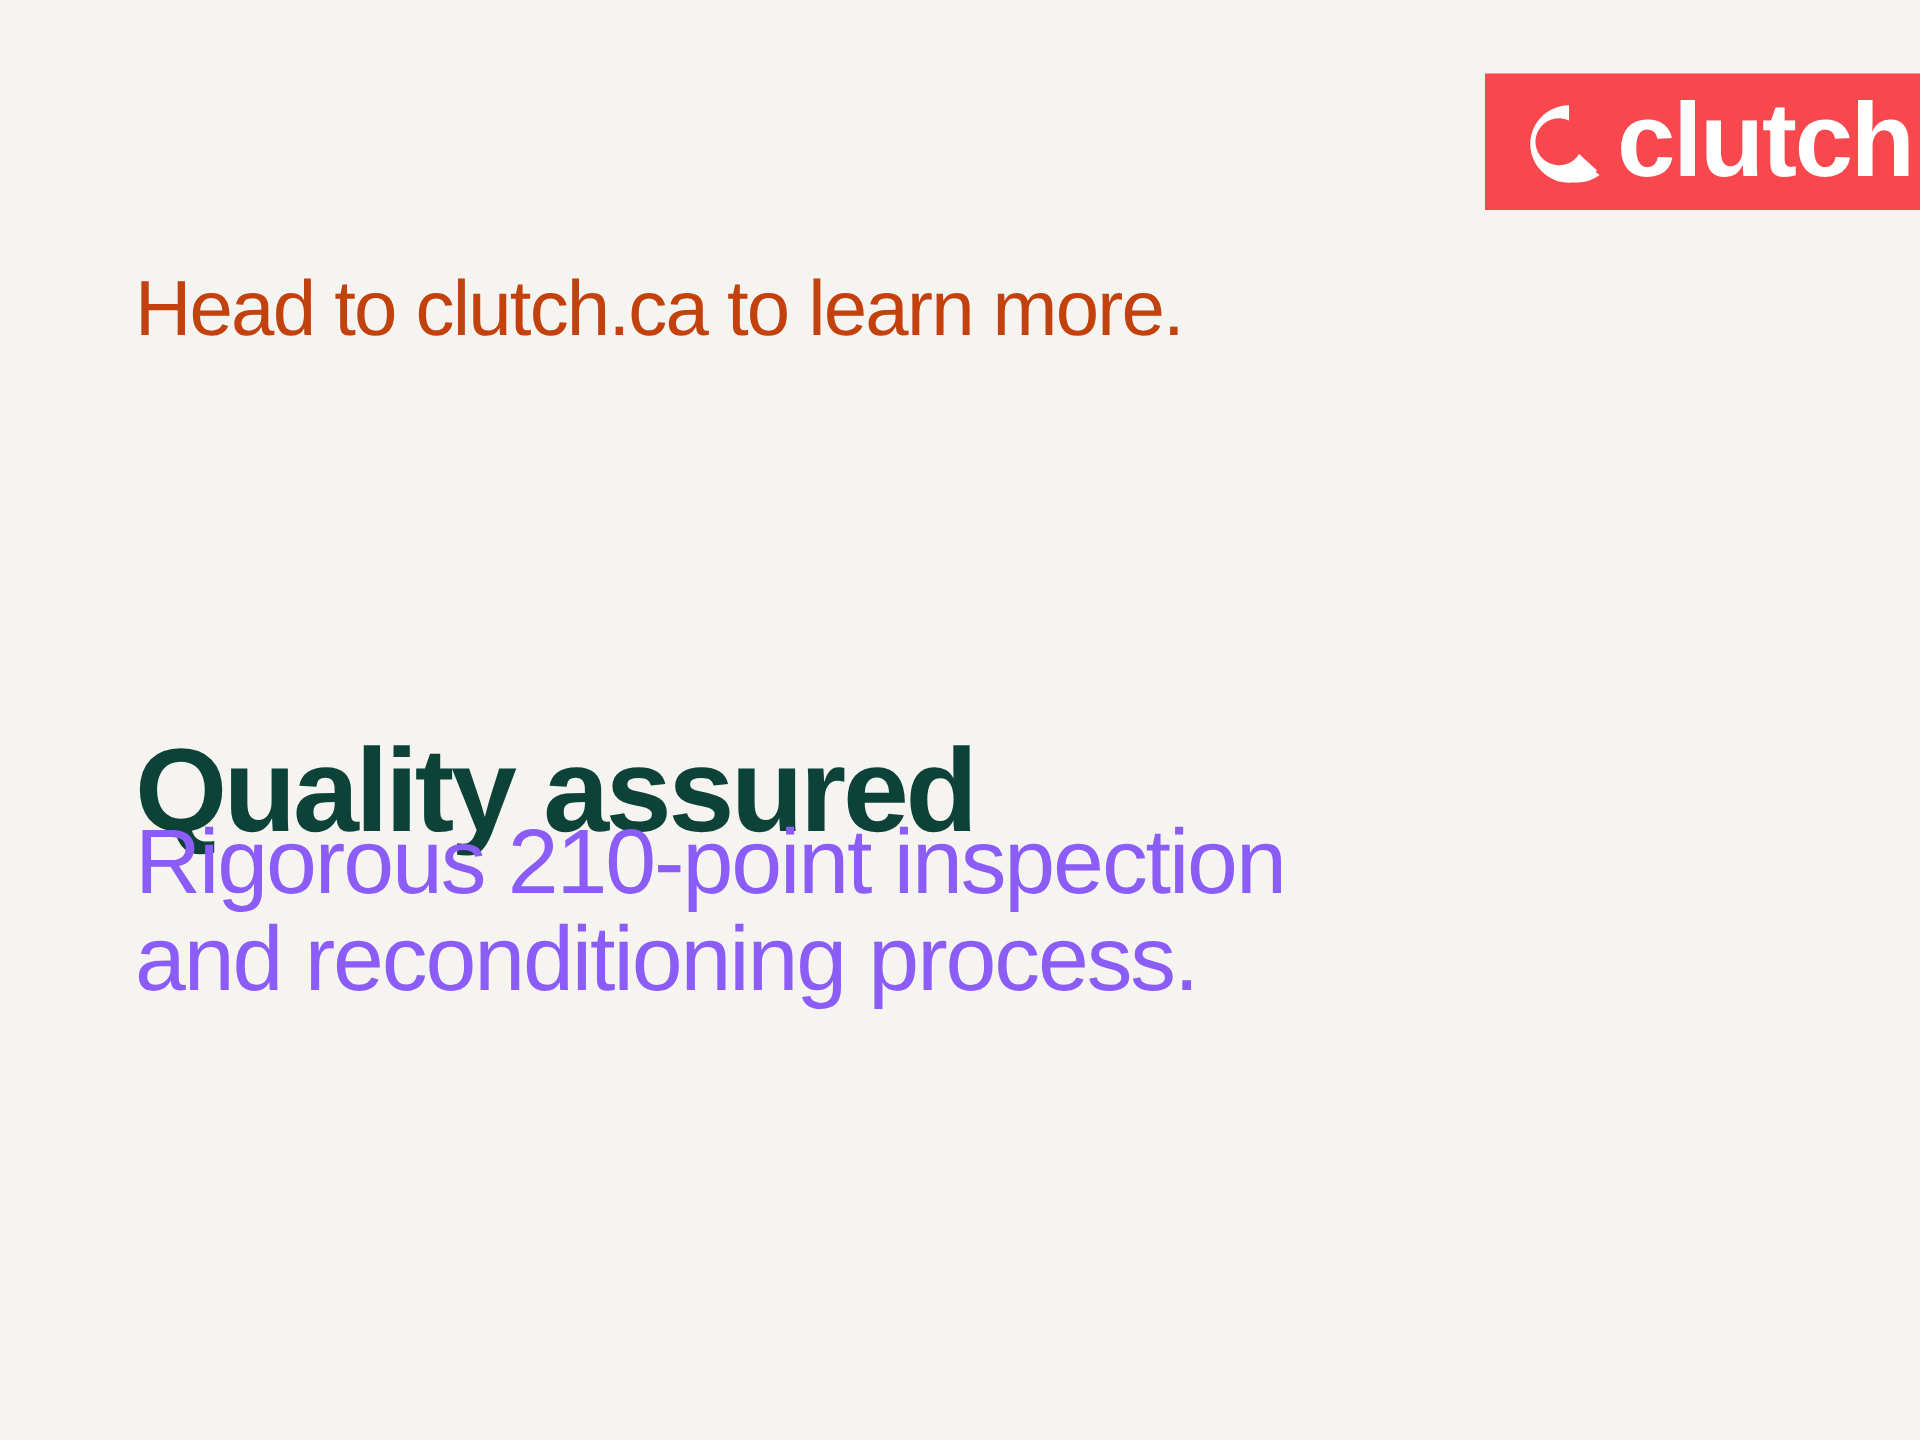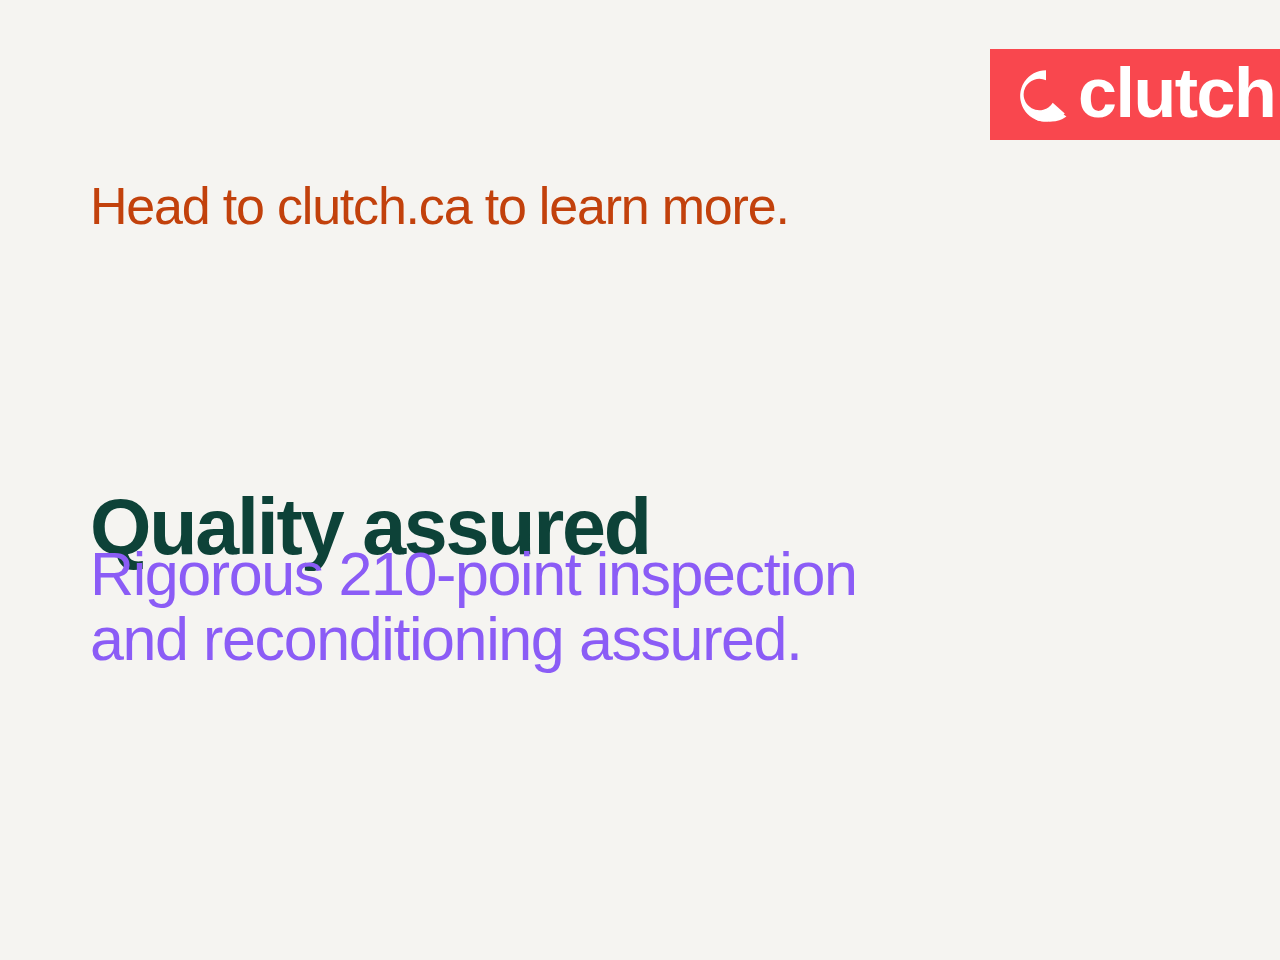--- a/index.html
+++ b/index.html
@@ -112,16 +112,16 @@
     </svg>
     <span class="logo-word">clutch</span>
   </div>
 
   <div class="lead">Head to clutch.ca to learn more.</div>
 
   <h1 class="headline">Quality assured</h1>
 
   <div class="subcopy">
     <span class="subcopy-line">Rigorous 210-point inspection</span>
-    <span class="subcopy-line">and reconditioning assured.</span>
+    <span class="subcopy-line">and reconditioning process.</span>
   </div>
 
 </div>
 
 </body></html>

